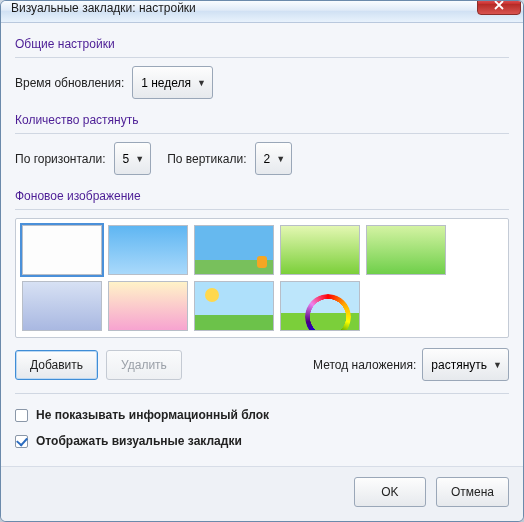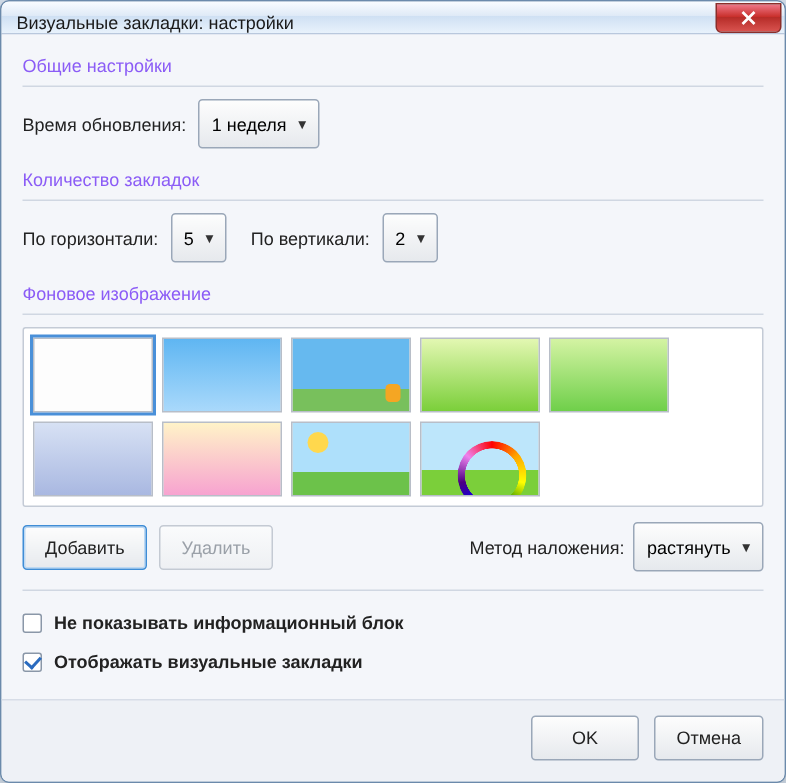--- a/index.html
+++ b/index.html
@@ -9,40 +9,40 @@
     background: #f0f3f7;
     border: 1px solid #6b8aab;
     border-radius: 6px;
     box-shadow: 0 4px 16px rgba(0,0,0,0.3);
     display: flex; flex-direction: column;
     overflow: hidden;
   }
   .titlebar {
     height: 30px;
     background: linear-gradient(#f9fcff, #dfeaf7 45%, #cfe0f3 46%, #e8f2fc);
-    display: flex; align-items: flex-end; padding: 0 2px 0 10px;
+    display: flex; align-items: flex-start; padding: 0 2px 0 10px;
     border-bottom: 1px solid #b9c8dd;
   }
   .titlebar .title { flex: 1; color: #1a1a1a; }
   .close-btn {
     width: 44px; height: 20px;
     background: linear-gradient(#e78, #c9302c 45%, #b52b27 46%, #d9534f);
     border: 1px solid #8b2e2a;
     border-radius: 0 0 4px 4px;
     display: flex; align-items: center; justify-content: center;
     color: #fff; font-weight: bold;
     margin-top: -6px;
   }
   .close-btn svg { width: 10px; height: 10px; }
   .body {
     flex: 1; padding: 10px 14px 12px;
     display: flex; flex-direction: column;
     background: #f4f6fa;
   }
-  .group-label { color: #8b5cf6; margin: 4px 0 6px; }
+  .group-label { color: #4c1d95; margin: 4px 0 6px; }
   .hr { height: 1px; background: #d0d7e2; margin: 0 0 8px; }
   .row { display: flex; align-items: center; gap: 8px; margin-bottom: 10px; }
   .label { color: #222; }
   .select {
     display: inline-flex; align-items: center; gap: 6px;
     padding: 2px 6px 2px 8px;
     background: linear-gradient(#fdfdfd, #e6e9ed);
     border: 1px solid #9aa7b8; border-radius: 3px;
     height: 33px;
   }
@@ -123,21 +123,21 @@
     <div class="group-label">Общие настройки</div>
     <div class="hr"></div>
     <div class="row">
       <span class="label">Время обновления:</span>
       <div class="select">
         <span>1 неделя</span>
         <span class="arrow">▼</span>
       </div>
     </div>
 
-    <div class="group-label">Количество закладок</div>
+    <div class="group-label">Количество растянуть</div>
     <div class="hr"></div>
     <div class="row">
       <span class="label">По горизонтали:</span>
       <div class="select">
         <span>5</span>
         <span class="arrow">▼</span>
       </div>
       <span class="label" style="margin-left:8px">По вертикали:</span>
       <div class="select">
         <span>2</span>

